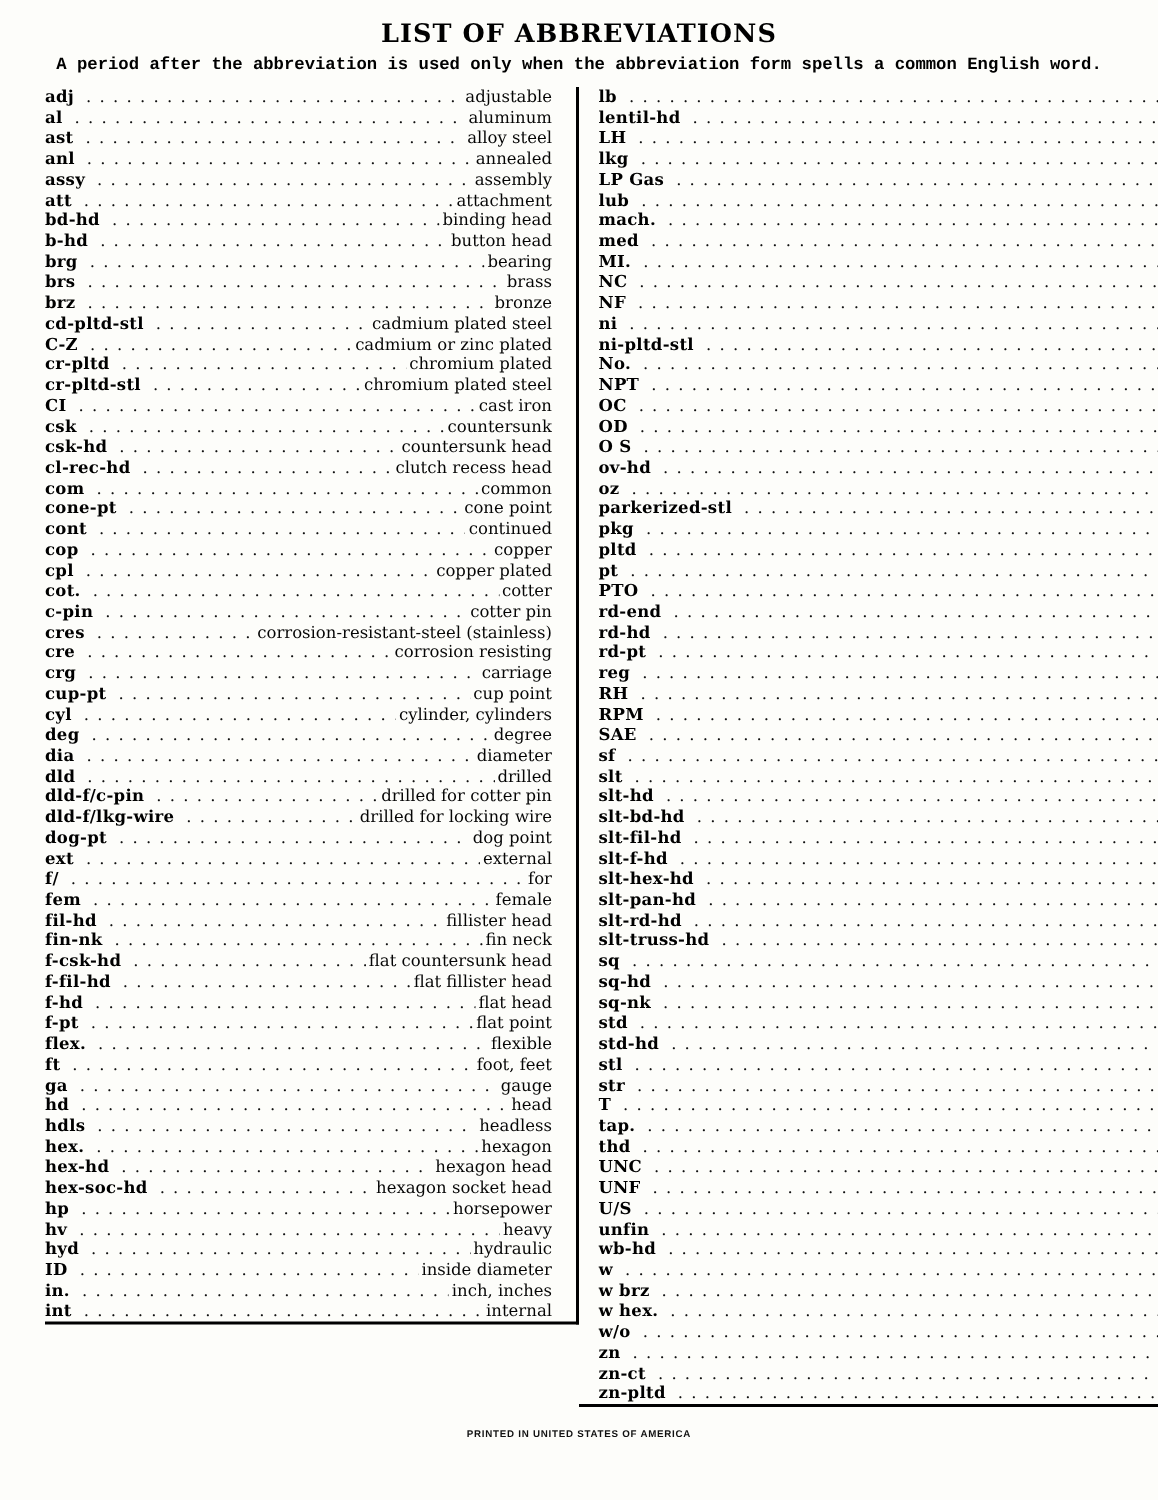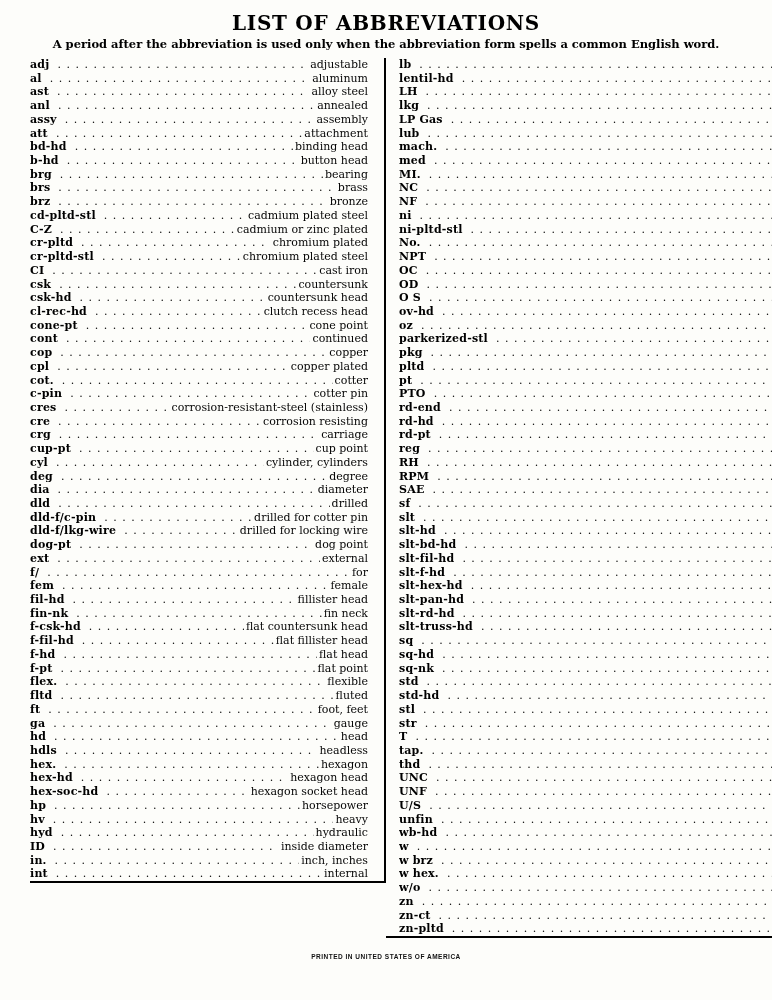--- a/index.html
+++ b/index.html
@@ -6,31 +6,32 @@
   body {
     width: 772px; height: 1000px;
     background: #fdfdfa;
     color: #000;
     font-family: "DejaVu Serif", serif;
     overflow: hidden;
   }
   .page { padding-top: 13px; }
   .title {
     text-align: center;
-    font-size: 20px;
+    font-size: 17px;
     font-weight: bold;
     letter-spacing: 0.7px;
     line-height: 20px;
   }
   .subtitle {
     text-align: center;
     font-size: 11.5px;
     font-weight: bold;
     margin-top: 3px;
     line-height: 16px;
+    font-family: Liberation Mono, monospace;
   }
   .columns {
     display: flex;
     align-items: flex-start;
     margin: 6px 16px 0 30px;
   }
   .col {
     box-sizing: border-box;
   }
   .col-left {
@@ -180,20 +181,25 @@
           <span class="abbr">csk-hd</span>
           <span class="dots"></span>
           <span class="def">countersunk head</span>
         </div>
         <div class="row">
           <span class="abbr">cl-rec-hd</span>
           <span class="dots"></span>
           <span class="def">clutch recess head</span>
         </div>
         <div class="row">
+          <span class="abbr">com</span>
+          <span class="dots"></span>
+          <span class="def">common</span>
+        </div>
+        <div class="row">
           <span class="abbr">cone-pt</span>
           <span class="dots"></span>
           <span class="def">cone point</span>
         </div>
         <div class="row">
           <span class="abbr">cont</span>
           <span class="dots"></span>
           <span class="def">continued</span>
         </div>
         <div class="row">
@@ -313,25 +319,20 @@
         </div>
         <div class="row">
           <span class="abbr">f-pt</span>
           <span class="dots"></span>
           <span class="def">flat point</span>
         </div>
         <div class="row">
           <span class="abbr">flex.</span>
           <span class="dots"></span>
           <span class="def">flexible</span>
-        </div>
-        <div class="row">
-          <span class="abbr">fltd</span>
-          <span class="dots"></span>
-          <span class="def">fluted</span>
         </div>
         <div class="row">
           <span class="abbr">ft</span>
           <span class="dots"></span>
           <span class="def">foot, feet</span>
         </div>
         <div class="row">
           <span class="abbr">ga</span>
           <span class="dots"></span>
           <span class="def">gauge</span>

